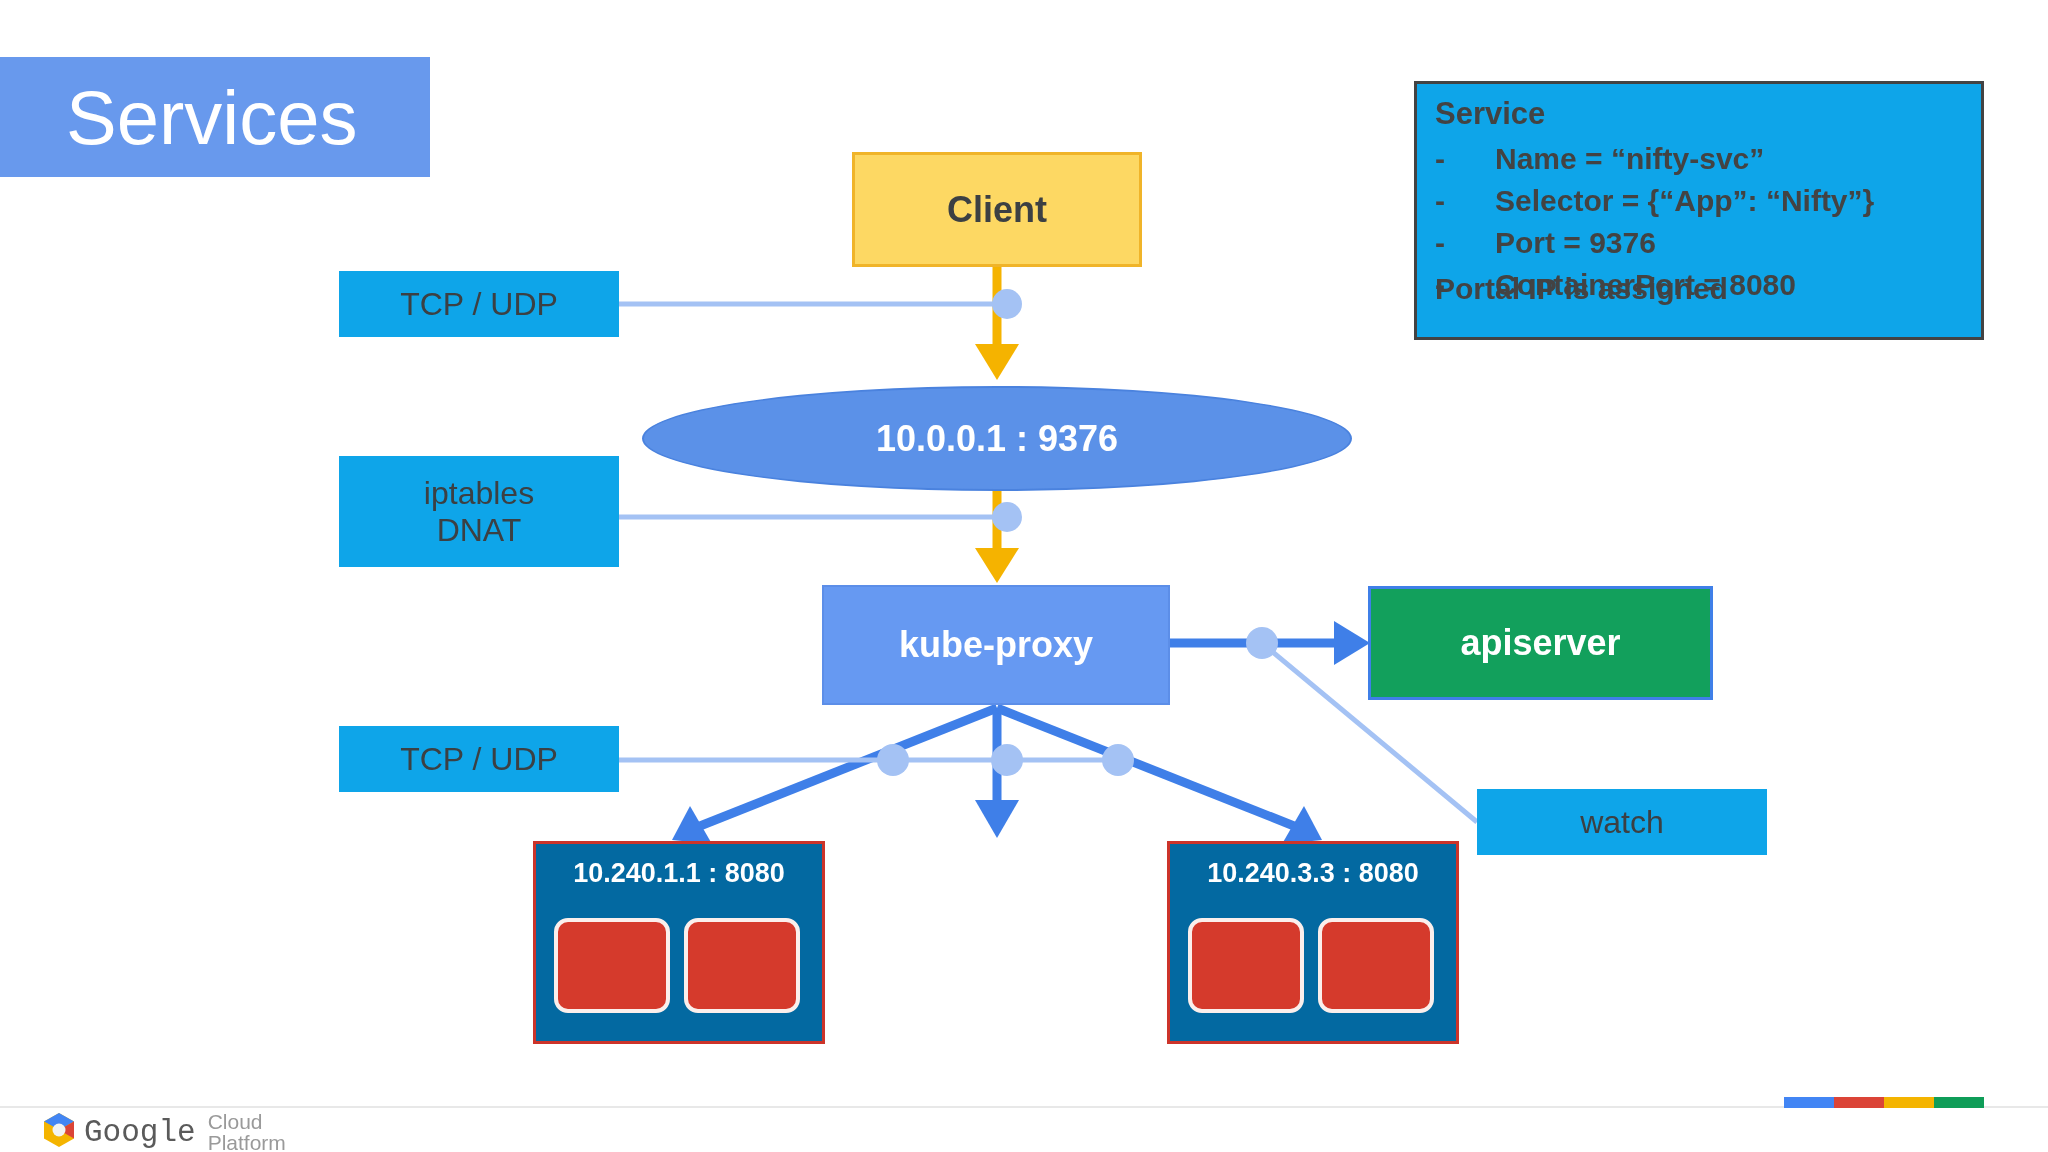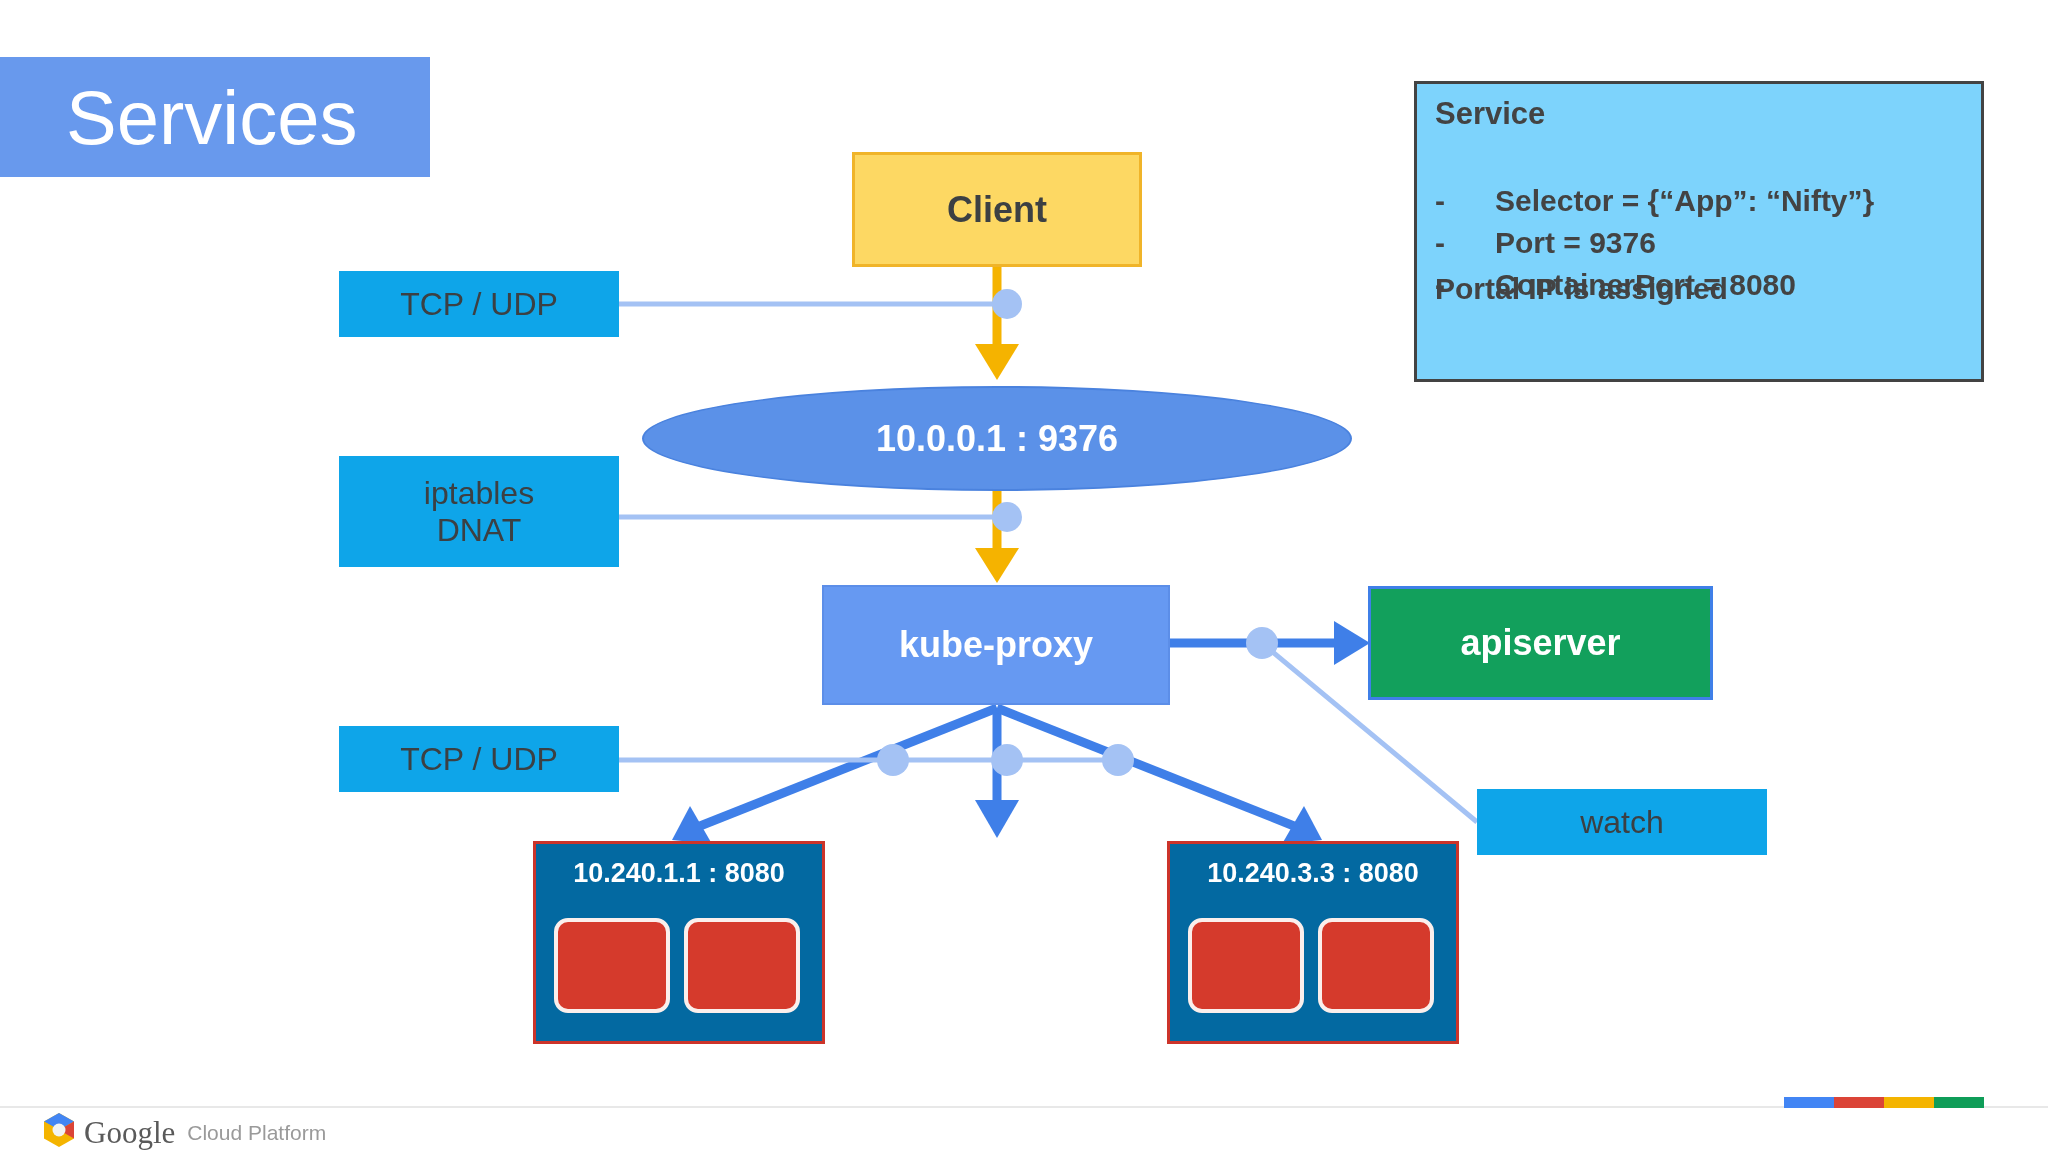--- a/index.html
+++ b/index.html
@@ -45,22 +45,22 @@
     letter-spacing: 0px;
     white-space: nowrap;
   }
 
   
   #info-box {
     position: absolute;
     left: 1414px;
     top: 81px;
     width: 570px;
-    height: 301px;
-    background: #7dd3fc;
+    height: 259px;
+    background: #0ea5e9;
     border: 3px solid #434343;
     box-sizing: border-box;
   }
   #info-title {
     position: absolute;
     left: 18px;
     top: 12px;
     font-size: 31px;
     font-weight: bold;
     color: #434343;
@@ -234,21 +234,21 @@
     position: absolute;
     left: 42px;
     top: 1112px;
     width: 300px;
     height: 40px;
     display: flex;
     align-items: center;
     gap: 8px;
   }
   #gcp-word {
-    font-family: Liberation Serif, serif;
+    font-family: Liberation Mono, monospace;
     font-size: 31px;
     color: #5A5A5A;
     line-height: 1;
   }
   #gcp-sub {
     font-size: 21px;
     color: #9A9A9A;
     line-height: 1;
     padding-left: 4px;
   }
@@ -319,20 +319,23 @@
 
     <line x1="619" y1="760" x2="1120" y2="760" stroke="#A4C2F4" stroke-width="5"></line>
     <circle cx="893" cy="760" r="16" fill="#A4C2F4"></circle>
     <circle cx="1007" cy="760" r="16" fill="#A4C2F4"></circle>
     <circle cx="1118" cy="760" r="16" fill="#A4C2F4"></circle>
   </svg>
 
   <div id="info-box">
     <div id="info-title">Service</div>
 
+    <div class="info-item" style="top:58px;">
+      <span class="dash">-</span><span>Name = “nifty-svc”</span>
+    </div>
     <div class="info-item" style="top:100px;">
       <span class="dash">-</span><span>Selector = {“App”: “Nifty”}</span>
     </div>
     <div class="info-item" style="top:142px;">
       <span class="dash">-</span><span>Port = 9376</span>
     </div>
     <div class="info-item" style="top:184px;">
       <span class="dash">-</span><span>ContainerPort = 8080</span>
     </div>
 

